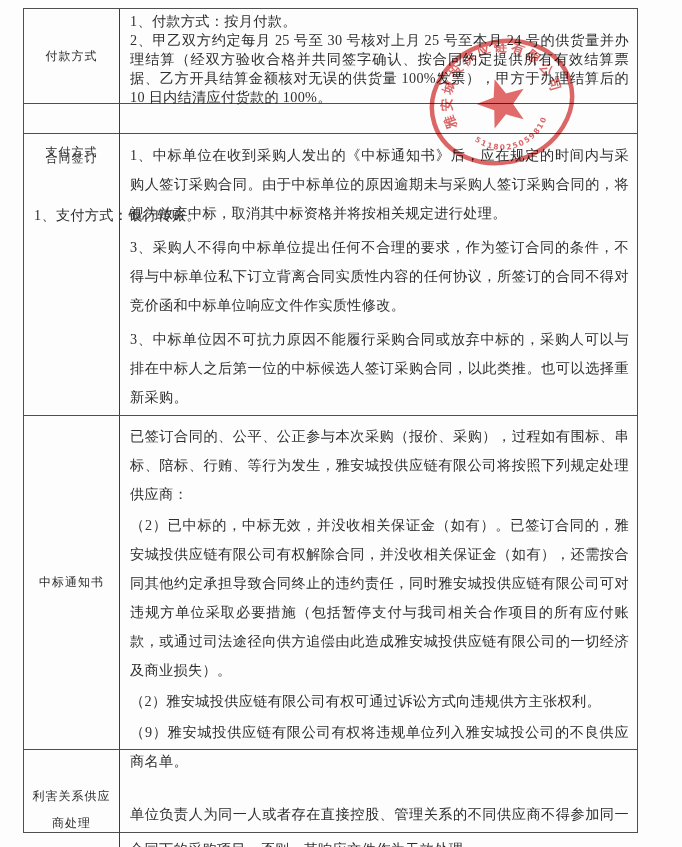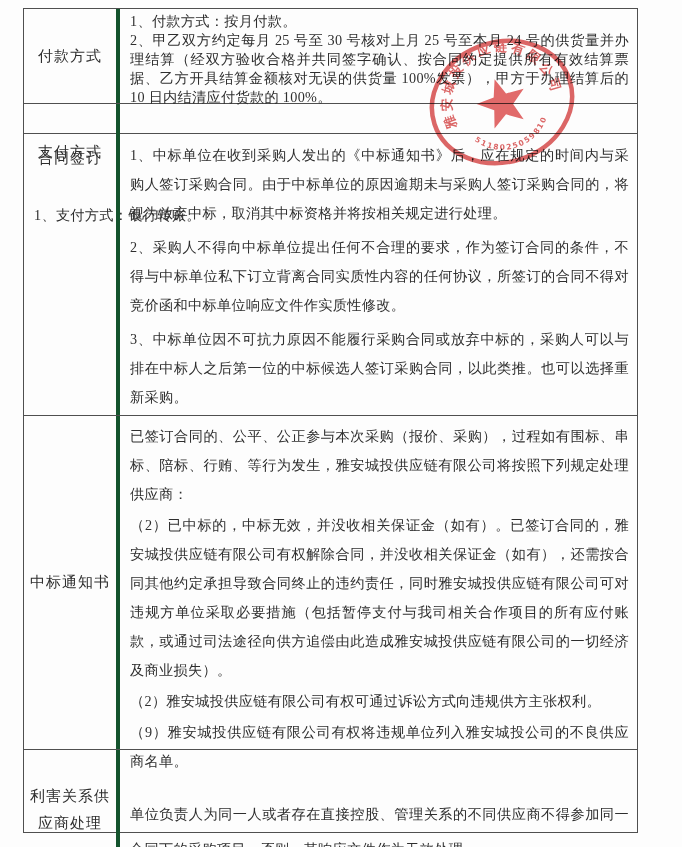--- a/index.html
+++ b/index.html
@@ -21,26 +21,26 @@
     display: flex;
     flex-direction: column;
     background: transparent;
   }
   .t-row { display: flex; border-bottom: 1px solid #4f4f4f; }
   .t-row:last-child { border-bottom: none; flex: 1; }
 
   .cell-label {
     width: 96px;
     flex: 0 0 96px;
-    border-right: 4px solid #14532d;
+    border-right: 1px solid #14532d;
     display: flex;
     align-items: center;
     justify-content: center;
     text-align: center;
-    font-size: 15px;
+    font-size: 12px;
     letter-spacing: 1px;
     line-height: 27px;
     padding: 4px 6px;
   }
   .t-row.label-top .cell-label { align-items: flex-start; padding-top: 11px; }
 
   .cell-content {
     flex: 1;
     padding: 3px 8px 2px 10px;
     font-size: 14.2px;
@@ -88,21 +88,21 @@
       <div class="cell-label">支付方式</div>
       <div class="cell-content">
         <p>1、支付方式：银行转账。</p>
       </div>
     </div>
 
     <div class="t-row row-contract label-top">
       <div class="cell-label">合同签订</div>
       <div class="cell-content">
         <p>1、中标单位在收到采购人发出的《中标通知书》后，应在规定的时间内与采购人签订采购合同。由于中标单位的原因逾期未与采购人签订采购合同的，将视为放弃中标，取消其中标资格并将按相关规定进行处理。</p>
-        <p>2、采购人不得向中标单位提出任何不合理的要求，作为签订合同的条件，不得与中标单位私下订立背离合同实质性内容的任何协议，所签订的合同不得对竞价函和中标单位响应文件作实质性修改。</p>
+        <p>3、采购人不得向中标单位提出任何不合理的要求，作为签订合同的条件，不得与中标单位私下订立背离合同实质性内容的任何协议，所签订的合同不得对竞价函和中标单位响应文件作实质性修改。</p>
         <p>3、中标单位因不可抗力原因不能履行采购合同或放弃中标的，采购人可以与排在中标人之后第一位的中标候选人签订采购合同，以此类推。也可以选择重新采购。</p>
       </div>
     </div>
 
     <div class="t-row row-integrity">
       <div class="cell-label">中标通知书</div>
       <div class="cell-content">
         <p>已签订合同的、公平、公正参与本次采购（报价、采购），过程如有围标、串标、陪标、行贿、等行为发生，雅安城投供应链有限公司将按照下列规定处理供应商：</p>
         <p>（2）已中标的，中标无效，并没收相关保证金（如有）。已签订合同的，雅安城投供应链有限公司有权解除合同，并没收相关保证金（如有），还需按合同其他约定承担导致合同终止的违约责任，同时雅安城投供应链有限公司可对违规方单位采取必要措施（包括暂停支付与我司相关合作项目的所有应付账款，或通过司法途径向供方追偿由此造成雅安城投供应链有限公司的一切经济及商业损失）。</p>
         <p>（2）雅安城投供应链有限公司有权可通过诉讼方式向违规供方主张权利。</p>

